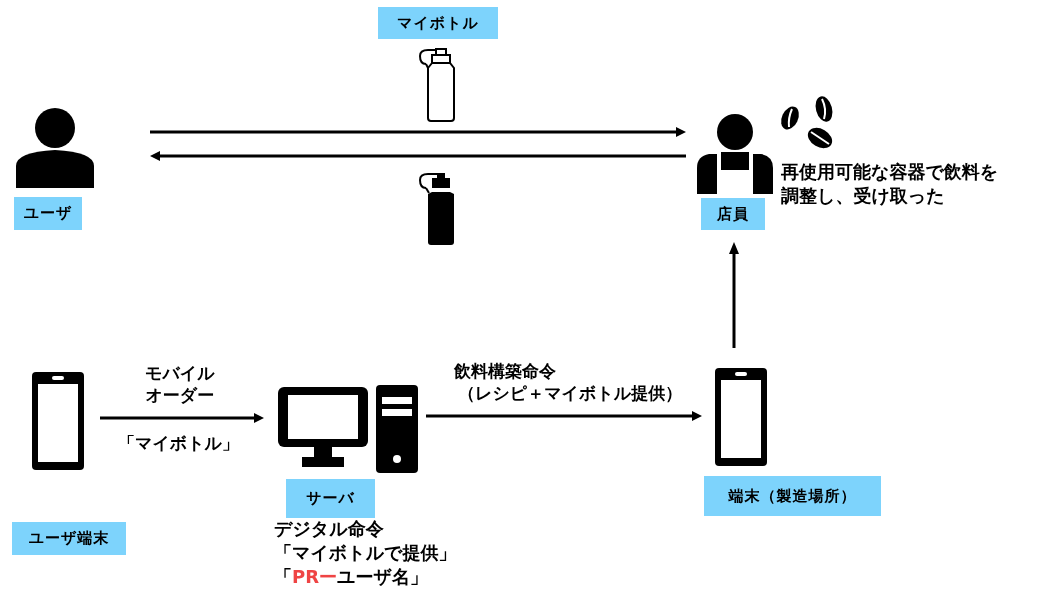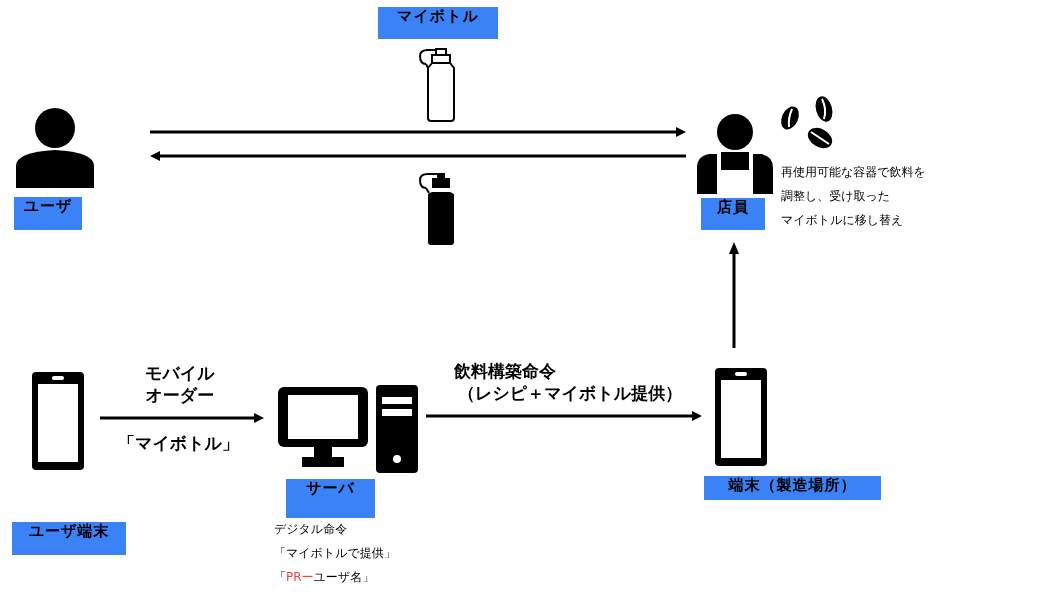--- a/index.html
+++ b/index.html
@@ -1,21 +1,21 @@
 <!DOCTYPE html>
 <html><head>
 <meta charset="utf-8">
 <style>
   html, body { margin: 0; padding: 0; background: #ffffff; }
   body { width: 1055px; height: 603px; position: relative; overflow: hidden;
          font-family: "DejaVu Sans", "Liberation Sans", sans-serif; color: #000; }
-  .label-box { position: absolute; background: #3b82f6; font-weight: bold; font-size: 15px;
-               display: flex; align-items: flex-start; justify-content: center; letter-spacing: 1px; }
+  .label-box { position: absolute; background: #7dd3fc; font-weight: bold; font-size: 15px;
+               display: flex; align-items: center; justify-content: center; letter-spacing: 1px; }
   .txt { position: absolute; font-size: 17px; font-weight: bold; white-space: nowrap; line-height: 22px; }
-  .desc { position: absolute; font-size: 12px; font-weight: normal; line-height: 24px; white-space: nowrap; }
+  .desc { position: absolute; font-size: 18px; font-weight: bold; line-height: 24px; white-space: nowrap; }
   .red { color: #ef4444; }
   svg { position: absolute; overflow: visible; }
 </style>
 </head>
 <body>
 
 <div class="label-box" style="left:378px; top:7px; width:120px; height:32px;">
   <span>マイボトル</span>
 </div>
 
@@ -67,21 +67,20 @@
   <path d="M12 13 Q8 22 9 31" stroke="#fff" stroke-width="2" fill="none"></path>
   <ellipse cx="44" cy="13" rx="8" ry="13" transform="rotate(-15 44 13)" fill="#000"></ellipse>
   <path d="M42 3 Q47 13 44 23" stroke="#fff" stroke-width="2" fill="none"></path>
   <ellipse cx="40" cy="42" rx="13" ry="9" transform="rotate(30 40 42)" fill="#000"></ellipse>
   <path d="M31 36 Q40 42 49 48" stroke="#fff" stroke-width="2" fill="none"></path>
 </svg>
 
 <div class="desc" style="left:781px; top:160px;">
   <div>再使用可能な容器で飲料を</div>
   <div>調整し、受け取った</div>
-  <div>マイボトルに移し替え</div>
 </div>
 
 <svg style="left:728px; top:240px;" width="12" height="110" viewBox="0 0 12 110">
   <polygon points="1,14 6,2 11,14" fill="#000"></polygon>
   <line x1="6" y1="12" x2="6" y2="108" stroke="#000" stroke-width="3"></line>
 </svg>
 
 <svg style="left:32px; top:372px;" width="52" height="98" viewBox="0 0 52 98">
   <rect x="0" y="0" width="52" height="98" rx="4" fill="#000"></rect>
   <rect x="6" y="12" width="40" height="78" fill="#fff"></rect>
@@ -122,21 +121,21 @@
 <svg style="left:424px; top:410px;" width="280" height="12" viewBox="0 0 280 12">
   <line x1="2" y1="6" x2="268" y2="6" stroke="#000" stroke-width="3"></line>
   <polygon points="268,1 278,6 268,11" fill="#000"></polygon>
 </svg>
 
 <svg style="left:715px; top:368px;" width="52" height="98" viewBox="0 0 52 98">
   <rect x="0" y="0" width="52" height="98" rx="4" fill="#000"></rect>
   <rect x="6" y="12" width="40" height="78" fill="#fff"></rect>
   <rect x="20" y="4" width="12" height="4" rx="2" fill="#fff"></rect>
 </svg>
-<div class="label-box" style="left:704px; top:476px; width:177px; height:24px;">
+<div class="label-box" style="left:704px; top:476px; width:177px; height:40px;">
   <span>端末（製造場所）</span>
 </div>
 
 <div class="desc" style="left:274px; top:517px;">
   <div>デジタル命令</div>
   <div>「マイボトルで提供」</div>
   <div>
     <span>「</span><span class="red">PRー</span><span>ユーザ名」</span>
   </div>
 </div>

